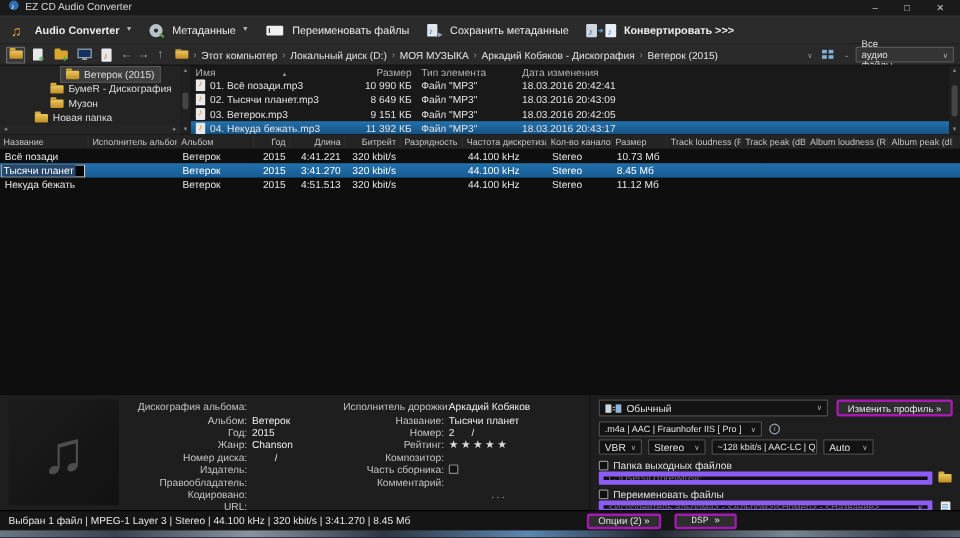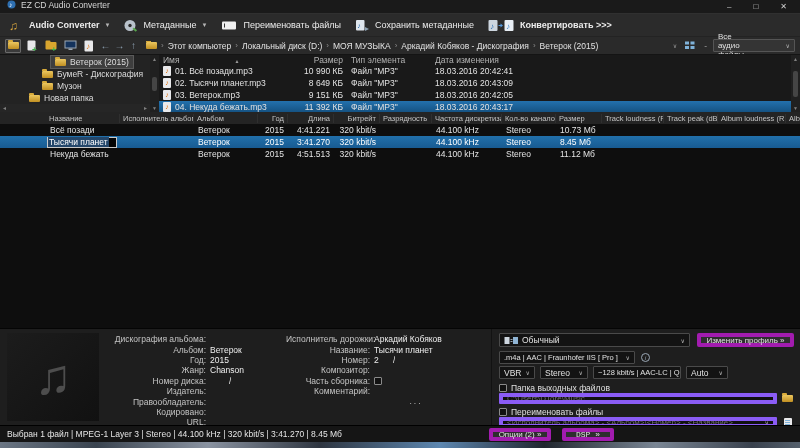--- a/index.html
+++ b/index.html
@@ -47,21 +47,21 @@
   .flist-head { height:10px; color:#b3b3b3; }
   .fh-size, .fr-size { text-align:right; padding-right:8px; }
   .flist-row { height:12px; color:#e2e2e2; }
   .flist-row.sel { background:linear-gradient(#2371ad,#14507f); }
   .fr-name { display:flex; align-items:center; gap:4px; overflow:hidden; white-space:nowrap; }
   .mp3-ico { width:8px; height:10px; background:#e9e9eb; border-radius:1px; color:#e07818; font-size:7px; line-height:10px; text-align:center; flex:none; }
   .sort-ico { font-size:5px; color:#9a9a9a; margin-left:55px; }
 
   
   .tracks { flex:1; display:flex; flex-direction:column; background:#0e0e0e; overflow:hidden; }
-  .tt-head, .tt-row { display:grid; grid-template-columns:74px 74px 64px 30px 46px 46px 52px 70px 54px 46px 62px 54px 68px 54px;padding-left:46px; }
+  .tt-head, .tt-row { display:grid; grid-template-columns:74px 74px 64px 30px 46px 46px 52px 70px 54px 46px 62px 54px 68px 54px; }
   .tt-head { height:12px; background:#242424; align-items:center; font-size:7.5px; color:#c4c4c4; flex:none; }
   .tt-h { padding:0 3px; border-right:1px solid rgba(255,255,255,0.05); overflow:hidden; white-space:nowrap; }
   .tt-row { height:12px; align-items:center; font-size:8.5px; color:#e4e4e4; flex:none; }
   .tt-c { padding:0 4px; overflow:hidden; white-space:nowrap; }
   .tt-row .r, .tt-head .r { text-align:right; }
   .tt-row.sel { background:linear-gradient(#2170ab,#185b92); color:#fff; }
   .edit-box { width:70px; height:11px; background:#040404; border:1px solid #c9c9c9; display:flex; align-items:center; margin-left:1px; }
   .edit-sel { background:#24476b; color:#fff; font-size:8.5px; padding:0 1px; white-space:nowrap; }
   .tt-filler { flex:1; }
 
@@ -80,21 +80,21 @@
   .stars { color:#dcdcdc; letter-spacing:2px; font-size:9px; }
   .chk { width:8px; height:8px; background:#111; border:1px solid #8a8a8a; border-radius:1px; flex:none; }
   .meta-more { text-align:center; color:#bdbdbd; width:120px; margin-left:70px; letter-spacing:2px; }
 
   
   .convert { flex:1; border-left:1px solid #121212; padding:3px 6px 0 7px; display:flex; flex-direction:column; overflow:hidden; }
   .dd { background:#131313; border:1px solid #4a4a4a; border-radius:1px; display:flex; align-items:center; gap:4px; padding:0 4px; color:#e2e2e2; height:13px; font-size:8.5px; white-space:nowrap; overflow:hidden;text-align:center; }
   .dd .chev { margin-left:auto; }
   .cv-r1 { display:flex; gap:7px; height:14px; margin-top:1px; }
   .cv-r1 .dd { flex:1; height:14px; }
-  .btn { background:#2e2e2e; border:4px solid #a21caf; border-radius:2px; color:#e2e2e2; font-size:8px; display:flex; align-items:center; justify-content:center; padding:0 18px; white-space:nowrap; }
+  .btn { background:#2e2e2e; border:2px solid #a21caf; border-radius:2px; color:#e2e2e2; font-size:8px; display:flex; align-items:center; justify-content:center; padding:0 18px; white-space:nowrap; }
   .profile-btn { width:97px; }
   .cv-r2 { display:flex; gap:6px; align-items:center; height:13px; margin-top:4px; }
   .fmt-dd { width:136px; }
   .info-ico { width:9px; height:9px; border:1px solid #9aa7b4; border-radius:50%; color:#9aa7b4; font-size:6px; line-height:8px; text-align:center; font-style:italic; }
   .cv-r3 { display:flex; gap:5px; height:13px; margin-top:2px; }
   .dd-vbr { width:36px; } .dd-ch { width:48px; } .dd-br { width:88px; font-size:7.5px; } .dd-q { width:42px; }
   .chkrow { display:flex; align-items:center; gap:4px; height:9px; color:#e0e0e0; }
   .cv-r4 { margin-top:4px; } .cv-r6 { margin-top:3px; }
   .cv-r5, .cv-r7 { display:flex; gap:4px; align-items:center; margin-top:1px; }
   .inp { flex:1; height:11px; background:#101010; border:4px solid #8b5cf6; border-radius:1px; color:#6f6f6f; font-size:8px; display:flex; align-items:center; padding:0 4px; white-space:nowrap; overflow:hidden; }
@@ -451,20 +451,24 @@
         </div>
         <div class="meta-row">
           <span class="meta-label">Название:</span>
           <span class="meta-value">Тысячи планет</span>
         </div>
         <div class="meta-row">
           <span class="meta-label">Номер:</span>
           <span class="meta-value">2      /</span>
         </div>
         <div class="meta-row">
+          <span class="meta-label">Рейтинг:</span>
+          <span class="stars">★★★★★</span>
+        </div>
+        <div class="meta-row">
           <span class="meta-label">Композитор:</span>
           <span class="meta-value"></span>
         </div>
         <div class="meta-row">
           <span class="meta-label">Часть сборника:</span>
           <span class="chk"></span>
         </div>
         <div class="meta-row">
           <span class="meta-label">Комментарий:</span>
           <span class="meta-value"></span>

